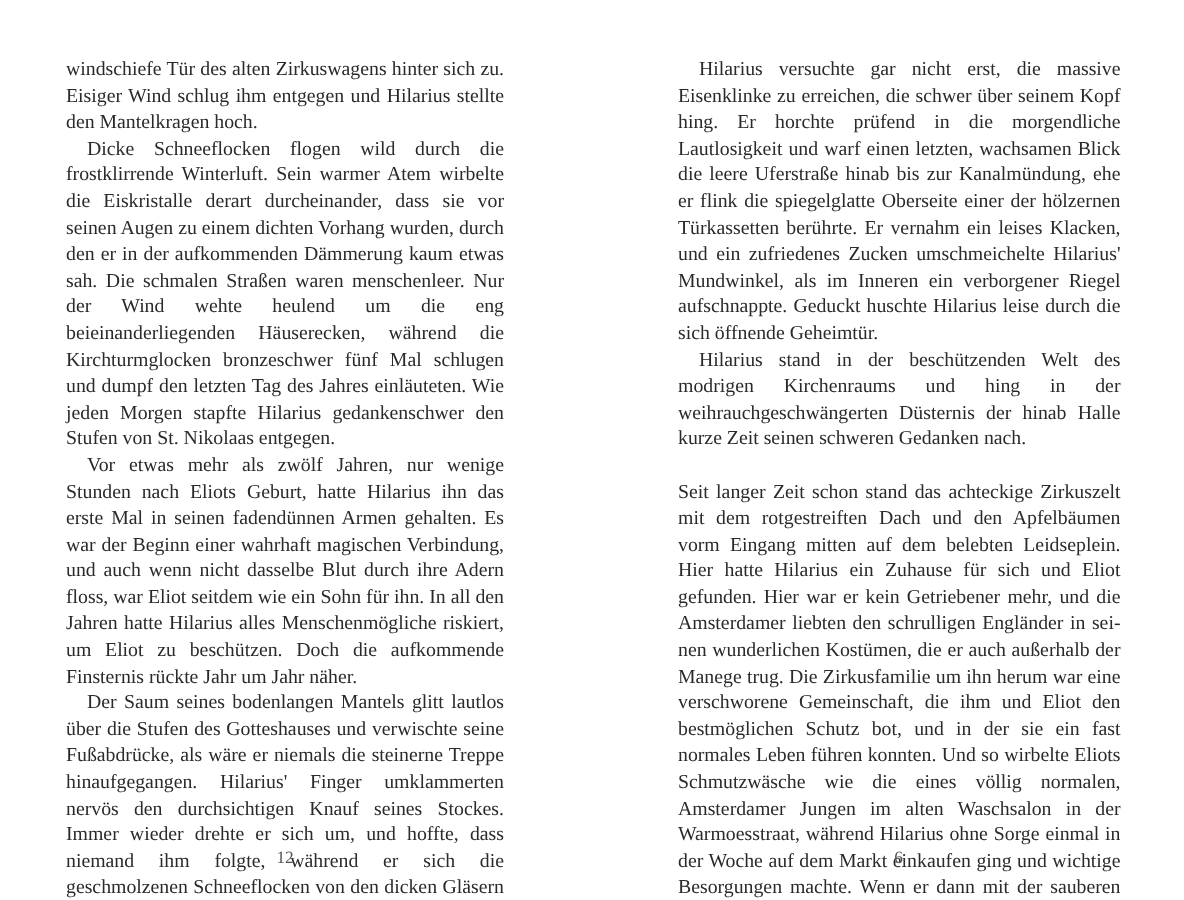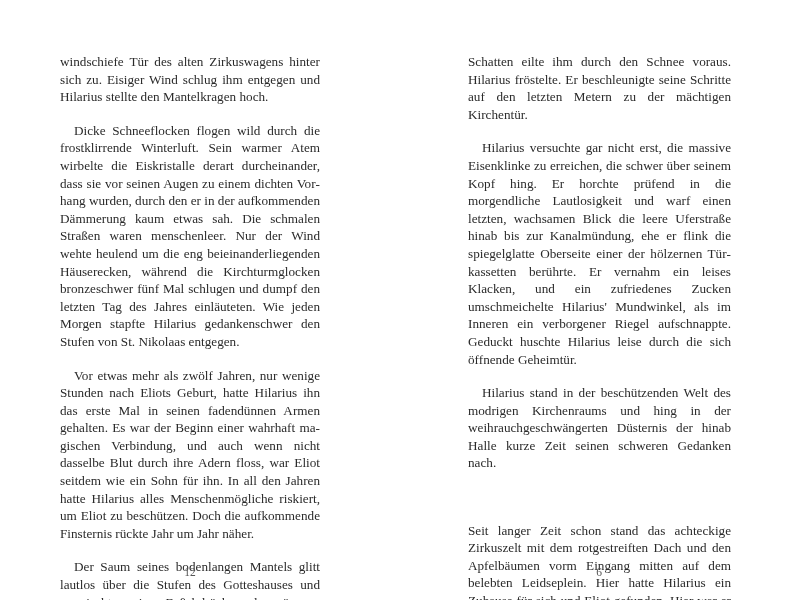--- a/index.html
+++ b/index.html
@@ -27,21 +27,21 @@
       position: absolute;
       top: 37px;
       font-size: 13.2px;
       line-height: 17.6px;
       text-align: justify;
       hyphens: manual;
     }
     .page-left .text-block { left: 44px; width: 292px; }
     .page-right .text-block { left: 57px; width: 295px; }
     .para {
-      margin: 16px;
+      margin: 0;
       text-indent: 14px;
     }
     .para.noindent { text-indent: 0; }
     .section-break { height: 17.6px; }
     .page-number {
       position: absolute;
       top: 566px;
       font-size: 11.5px;
       color: #555;
       width: 40px;
@@ -58,20 +58,19 @@
     <p class="para noindent">windschiefe Tür des alten Zirkuswagens hinter sich zu. Eisiger Wind schlug ihm entgegen und Hilarius stellte den Mantelkragen hoch.</p>
     <p class="para">Dicke Schneeflocken flogen wild durch die frostklirrende Winterluft. Sein warmer Atem wirbelte die Eiskristalle derart durcheinander, dass sie vor seinen Augen zu einem dichten Vor­hang wurden, durch den er in der aufkommenden Dämmerung kaum etwas sah. Die schmalen Straßen waren menschenleer. Nur der Wind wehte heulend um die eng beieinanderliegenden Häu­serecken, während die Kirchturmglocken bronzeschwer fünf Mal schlugen und dumpf den letzten Tag des Jahres einläuteten. Wie jeden Morgen stapfte Hilarius gedankenschwer den Stufen von St. Nikolaas entgegen.</p>
     <p class="para">Vor etwas mehr als zwölf Jahren, nur wenige Stunden nach Eliots Geburt, hatte Hilarius ihn das erste Mal in seinen faden­dünnen Armen gehalten. Es war der Beginn einer wahrhaft ma­gischen Verbindung, und auch wenn nicht dasselbe Blut durch ihre Adern floss, war Eliot seitdem wie ein Sohn für ihn. In all den Jahren hatte Hilarius alles Menschenmögliche riskiert, um Eliot zu beschützen. Doch die aufkommende Finsternis rückte Jahr um Jahr näher.</p>
     <p class="para">Der Saum seines bodenlangen Mantels glitt lautlos über die Stufen des Gotteshauses und verwischte seine Fußabdrücke, als wäre er niemals die steinerne Treppe hinaufgegangen. Hilarius' Finger umklammerten nervös den durchsichtigen Knauf seines Stockes. Immer wieder drehte er sich um, und hoffte, dass niemand ihm folgte, während er sich die geschmolzenen Schneeflocken von den dicken Gläsern seiner Hornbrille wischte. Doch da war niemand. Nur sein eigener</p>
   </div>
   <div class="page-number">12</div>
 </div>
 
 <div class="page page-right">
   <div class="text-block">
-    <p class="para noindent">Schatten eilte ihm durch den Schnee voraus. Hilarius fröstelte. Er beschleunigte seine Schritte auf den letzten Metern zu der mächtigen Kirchentür.</p>
     <p class="para">Hilarius versuchte gar nicht erst, die massive Eisenklinke zu erreichen, die schwer über seinem Kopf hing. Er horchte prüfend in die morgendliche Lautlosigkeit und warf einen letzten, wach­samen Blick die leere Uferstraße hinab bis zur Kanalmündung, ehe er flink die spiegelglatte Oberseite einer der hölzernen Tür­kassetten berührte. Er vernahm ein leises Klacken, und ein zu­friedenes Zucken umschmeichelte Hilarius' Mundwinkel, als im Inneren ein verborgener Riegel aufschnappte. Geduckt huschte Hilarius leise durch die sich öffnende Geheimtür.</p>
     <p class="para">Hilarius stand in der beschützenden Welt des modrigen Kir­chenraums und hing in der weihrauchgeschwängerten Düsternis der hinab Halle kurze Zeit seinen schweren Gedanken nach.</p>
     <div class="section-break"></div>
     <p class="para noindent">Seit langer Zeit schon stand das achteckige Zirkuszelt mit dem rotgestreiften Dach und den Apfelbäumen vorm Eingang mitten auf dem belebten Leidseplein. Hier hatte Hilarius ein Zuhause für sich und Eliot gefunden. Hier war er kein Getriebener mehr, und die Amsterdamer liebten den schrulligen Engländer in sei­nen wunderlichen Kostümen, die er auch außerhalb der Manege trug. Die Zirkusfamilie um ihn herum war eine verschworene Gemeinschaft, die ihm und Eliot den bestmöglichen Schutz bot, und in der sie ein fast normales Leben führen konnten. Und so wirbelte Eliots Schmutzwäsche wie die eines völlig normalen, Amsterdamer Jungen im alten Waschsalon in der Warmoesstraat, während Hilarius ohne Sorge einmal in der Woche auf dem Markt einkaufen ging und wichtige Besorgungen machte. Wenn er dann mit der sauberen Wäsche nach Hause kam, schlüpfte er die Rolle des strengen Privatlehrers, um Eliot zu unterrichten. Allerdings nur in den Fächern, von denen Hilarius glaubte, dass sie für ihn notwendig wären.</p>
   </div>
   <div class="page-number">6</div>
 </div>
 
 </body></html>

